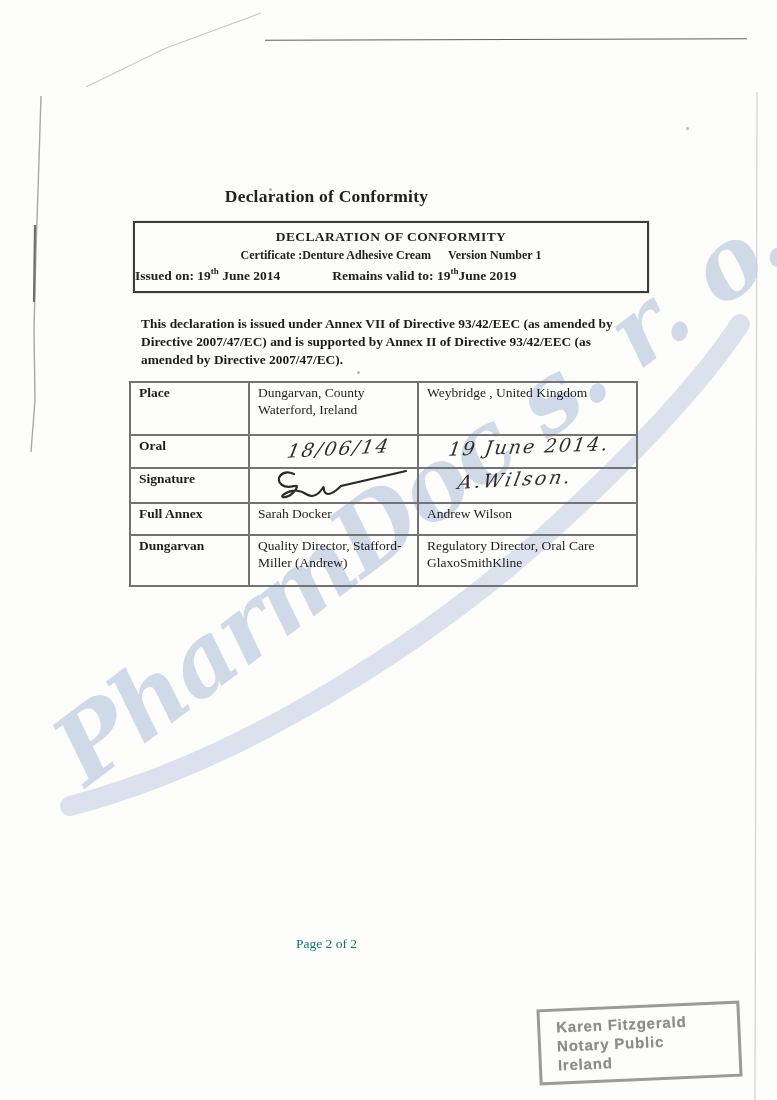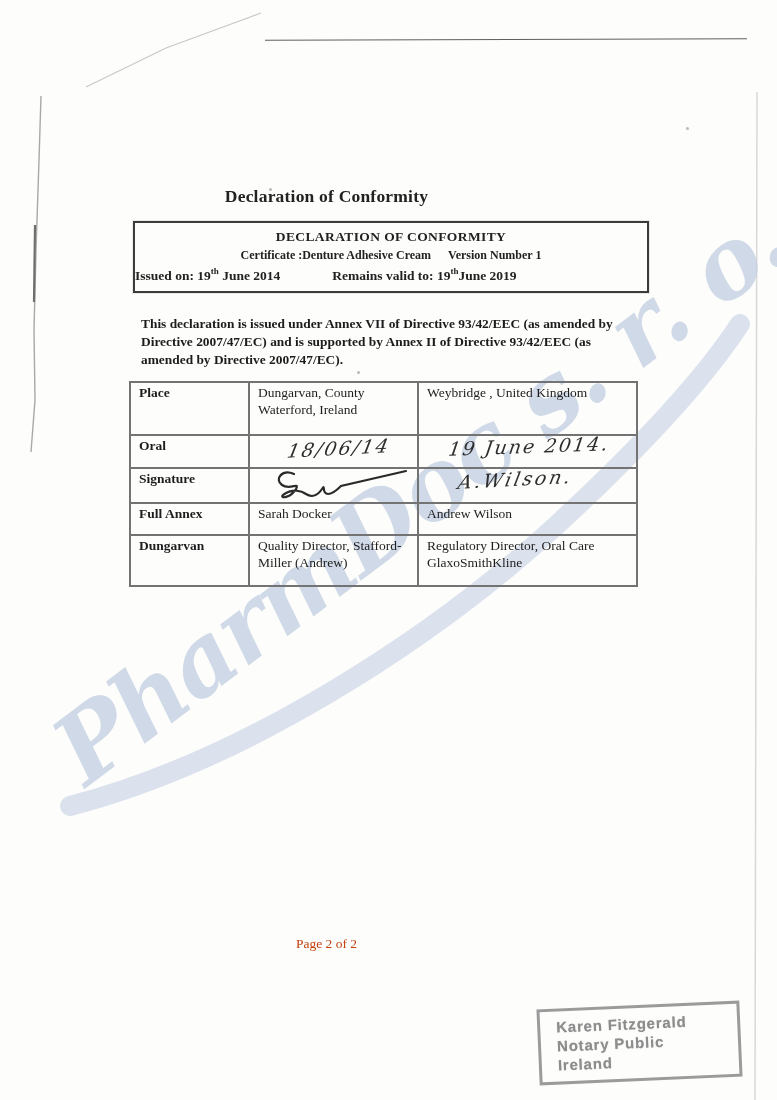--- a/index.html
+++ b/index.html
@@ -52,21 +52,21 @@
     font-family:"DejaVu Serif",serif;font-style:italic;color:#2e2e2e;
     display:inline-block;white-space:nowrap;
   }
   .hw-date-left{font-size:19px;letter-spacing:2px;transform:skewX(-14deg) rotate(-3deg);margin:3px 0 0 30px;}
   .hw-date-right{font-size:19px;letter-spacing:2px;transform:skewX(-10deg) rotate(-2deg);margin:1px 0 0 22px;}
   .hw-sig{font-size:19px;letter-spacing:2.5px;transform:skewX(-14deg) rotate(-3deg);margin:1px 0 0 32px;}
   .scrawl{display:block;margin:-3px 0 0 8px;overflow:visible;}
   
   .page-number{
     position:absolute;left:0;right:0;top:936px;text-align:center;
-    font-size:13.5px;color:#c2410c;
+    font-size:13.5px;color:#0f766e;
   }
   .stamp{
     position:absolute;left:538px;top:1005px;width:181px;height:64px;
     border:3px solid #9b9b9b;transform:rotate(-2.5deg);
     padding:6px 0 0 16px;color:#8c8c8c;
     font-family:"Liberation Sans",sans-serif;font-weight:bold;
     font-size:15px;line-height:19px;letter-spacing:.8px;
     text-shadow:0 0 1px rgba(150,150,150,.6);
     box-shadow:inset 0 0 0 1px rgba(255,255,255,.5);
   }

